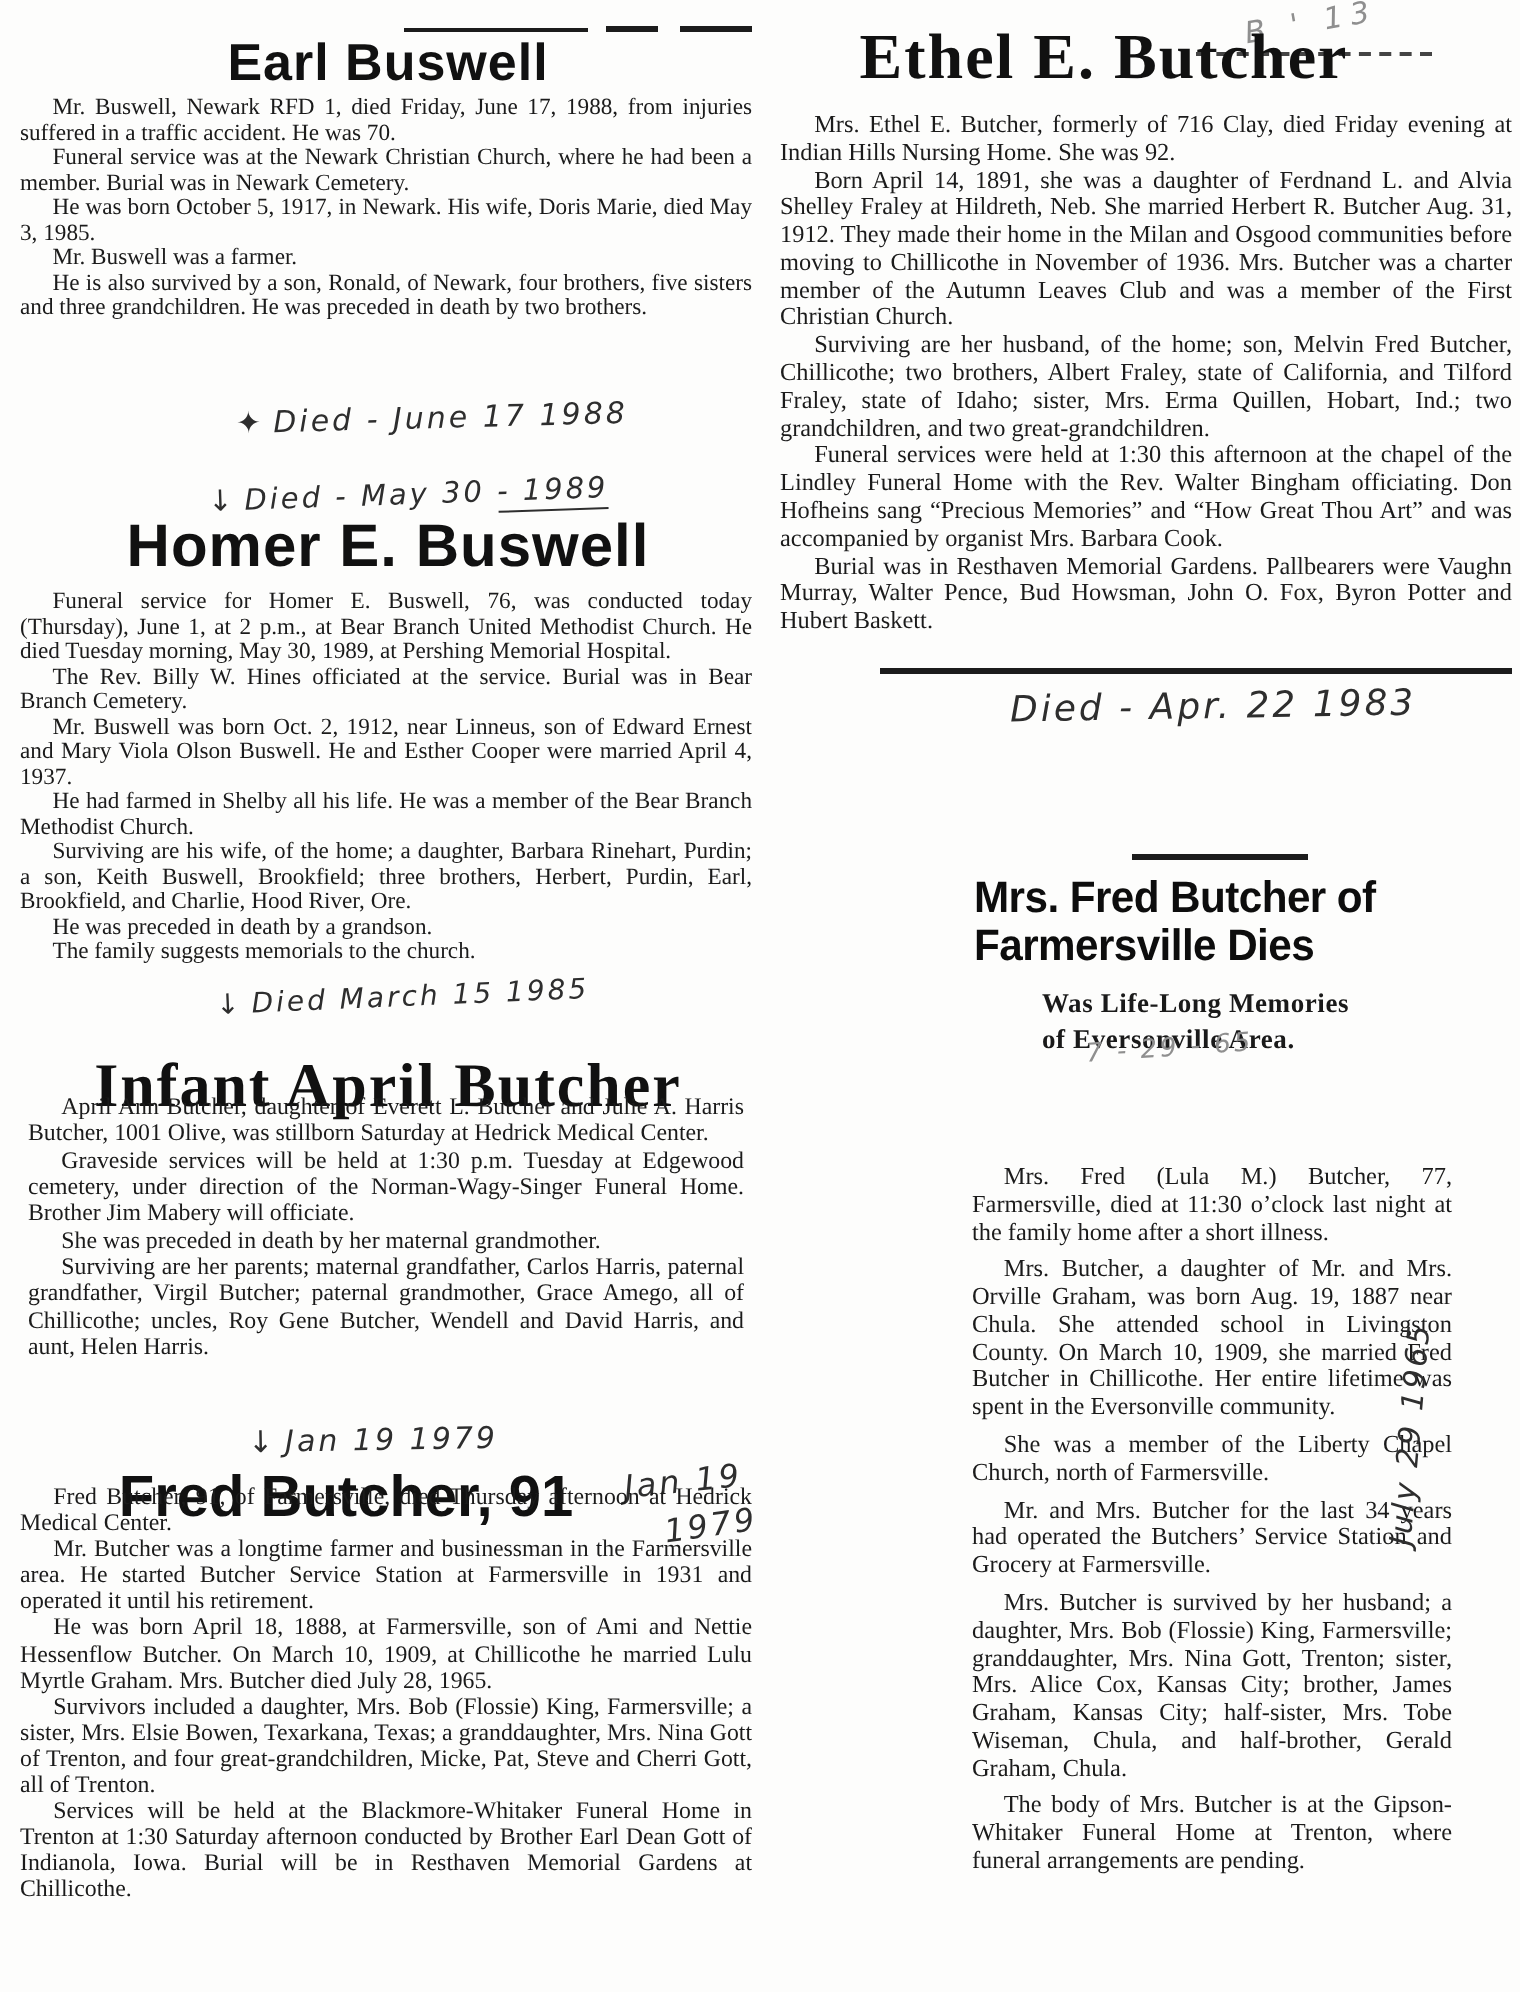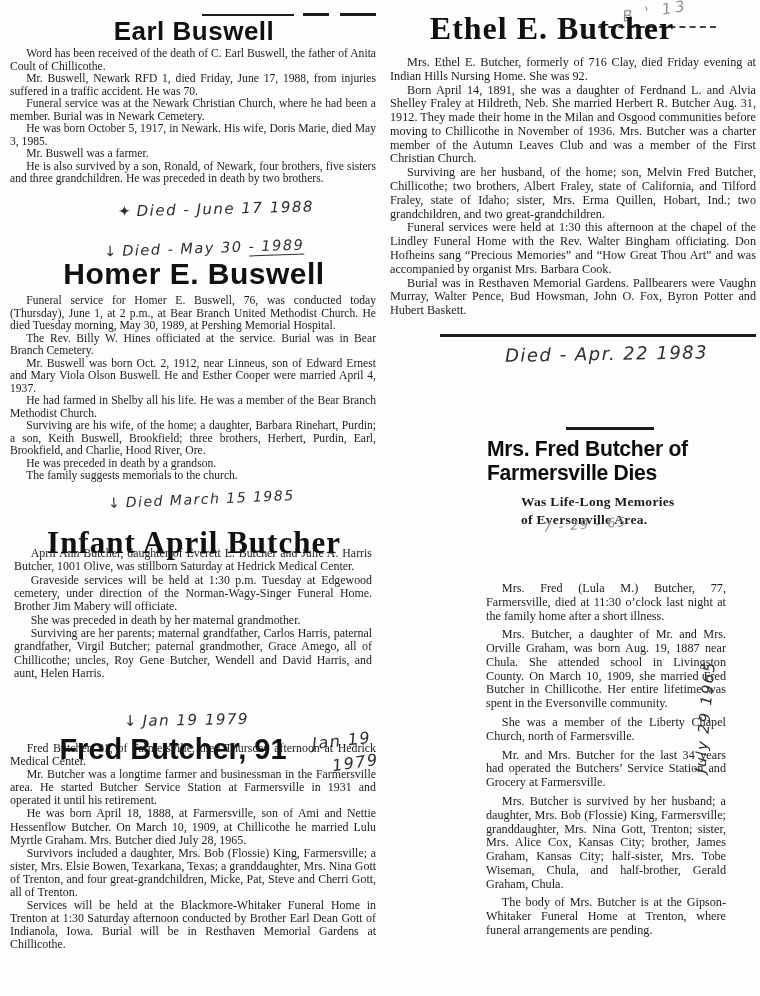--- a/index.html
+++ b/index.html
@@ -58,21 +58,20 @@
 </head>
 <body>
 
 <div class="abs rule" style="left:202px;top:14px;width:92px;height:2px;"></div>
 <div class="abs rule" style="left:303px;top:13px;width:26px;height:3px;"></div>
 <div class="abs rule" style="left:340px;top:13px;width:36px;height:3px;"></div>
 
 <div class="abs head-sans" style="left:8px;top:18px;width:372px;font-size:26px;">Earl Buswell</div>
 
 <div class="abs copy" style="left:10px;top:48px;width:366px;">
-    <p>Word has been received of the death of C. Earl Buswell, the father of Anita Coult of Chillicothe.</p>
     <p>Mr. Buswell, Newark RFD 1, died Friday, June 17, 1988, from injuries suffered in a traffic accident. He was 70.</p>
     <p>Funeral service was at the Newark Christian Church, where he had been a member. Burial was in Newark Cemetery.</p>
     <p>He was born October 5, 1917, in Newark. His wife, Doris Marie, died May 3, 1985.</p>
     <p>Mr. Buswell was a farmer.</p>
     <p>He is also survived by a son, Ronald, of Newark, four brothers, five sisters and three grandchildren. He was preceded in death by two brothers.</p>
   </div>
 
 <div class="abs hw" style="left:118px;top:200px;font-size:15px;transform:rotate(-1.5deg);">
   <span class="hw-arrow">✦</span><span>Died - June 17 1988</span>
 </div>

